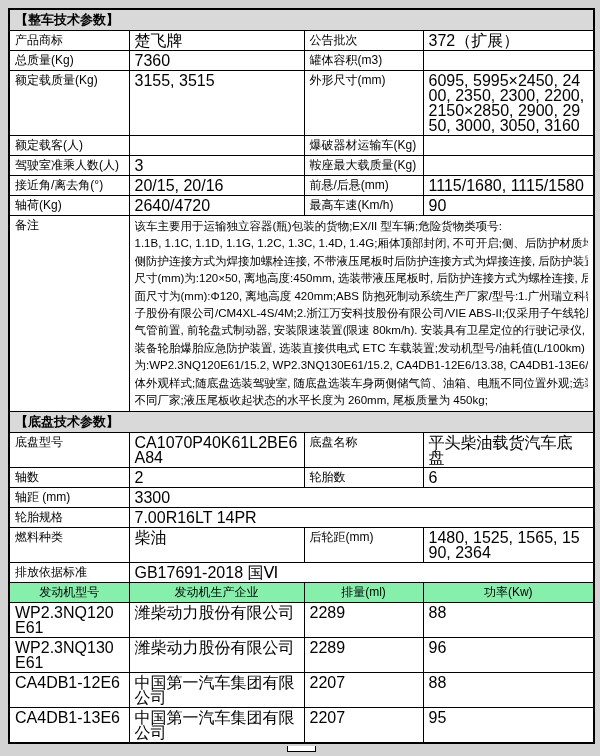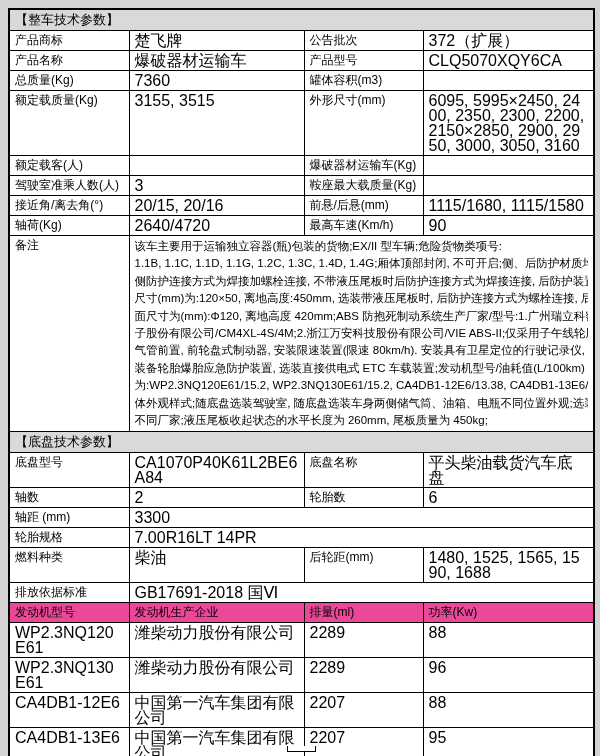--- a/index.html
+++ b/index.html
@@ -19,23 +19,23 @@
     padding:2px 5px;
     font-size:12px;line-height:15px;
     vertical-align:top;
     overflow:hidden;
     word-break:break-all;
     height:15px;
   }
   td.lab{word-break:keep-all;white-space:nowrap;}
   td.val{font-size:16px;}
   tr.section-title td{
-    background:#d9d9d9;font-weight:normal;font-size:13px;line-height:16px;height:16px;
-  }
-  tr.engine-head td{background:#ec4899;}
+    background:#d9d9d9;font-weight:bold;font-size:13px;line-height:16px;height:16px;
+  }
+  tr.engine-head td{background:#86efac;text-align:center;}
   .remark-cell{padding:2px 5px;}
   .remark-line{
     white-space:nowrap;overflow:hidden;
     font-size:11.5px;line-height:17.4px;
   }
   tr.engine-row td{height:14px;}
   .table-fragment{
     position:absolute;left:287px;top:746px;width:27px;height:5px;
     background:#fff;border:1px solid #000;border-top:none;
   }
@@ -59,26 +59,20 @@
 
   <tbody>
 
       <tr>
         <td class="lab">产品商标</td>
         <td class="val">楚飞牌</td>
         <td class="lab">公告批次</td>
         <td class="val">372（扩展）</td>
       </tr>
 
-      <tr>
-        <td class="lab">产品名称</td>
-        <td class="val">爆破器材运输车</td>
-        <td class="lab">产品型号</td>
-        <td class="val">CLQ5070XQY6CA</td>
-      </tr>
 
       <tr>
         <td class="lab">总质量(Kg)</td>
         <td class="val">7360</td>
         <td class="lab">罐体容积(m3)</td>
         <td class="val"></td>
       </tr>
 
       <tr>
         <td class="lab">额定载质量(Kg)</td>
@@ -186,21 +180,21 @@
       </tr>
     </tbody>
 
   <tbody>
 
 
       <tr>
         <td class="lab">燃料种类</td>
         <td class="val">柴油</td>
         <td class="lab">后轮距(mm)</td>
-        <td class="val">1480, 1525, 1565, 1590, 1688</td>
+        <td class="val">1480, 1525, 1565, 1590, 2364</td>
       </tr>
     </tbody>
 
   <tbody>
 
       <tr>
         <td class="lab">排放依据标准</td>
         <td colspan="3" class="val">GB17691-2018 国Ⅵ</td>
       </tr>
     </tbody>

